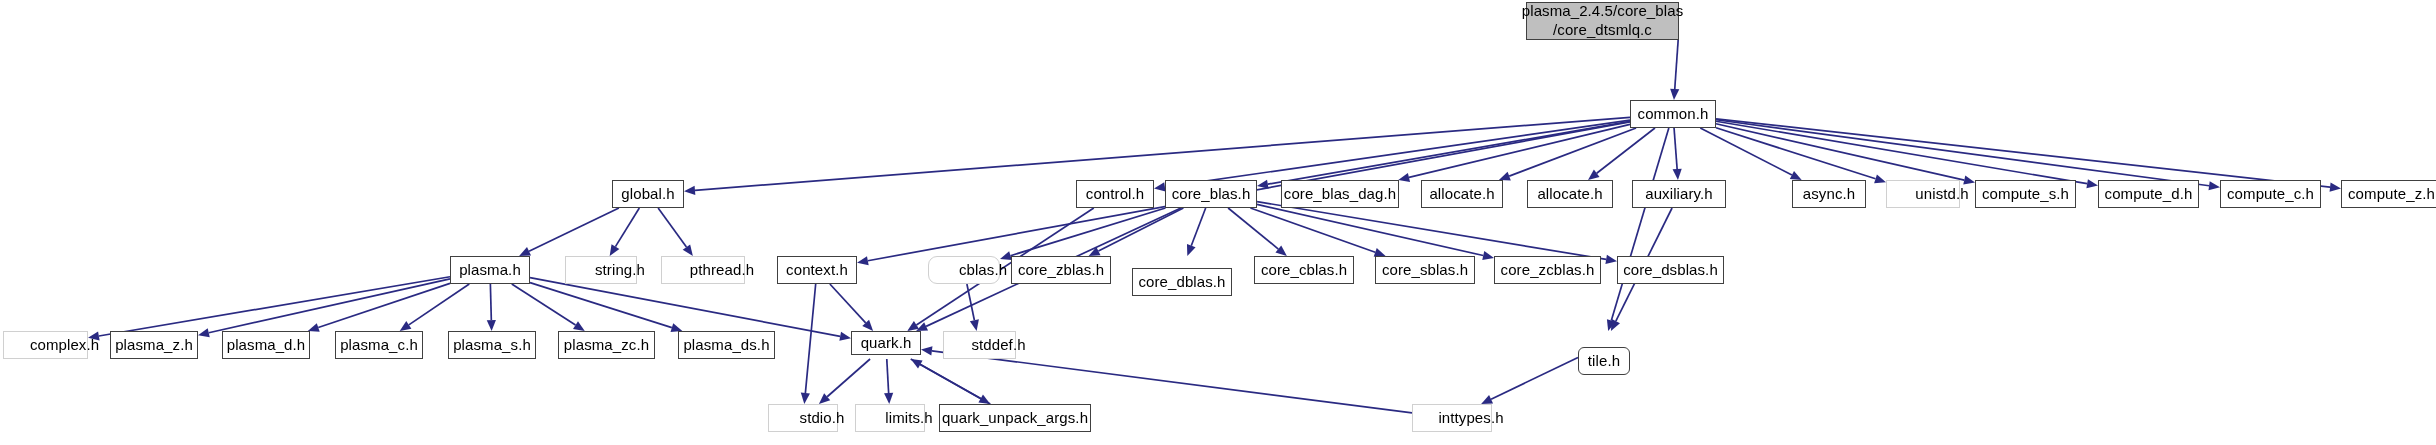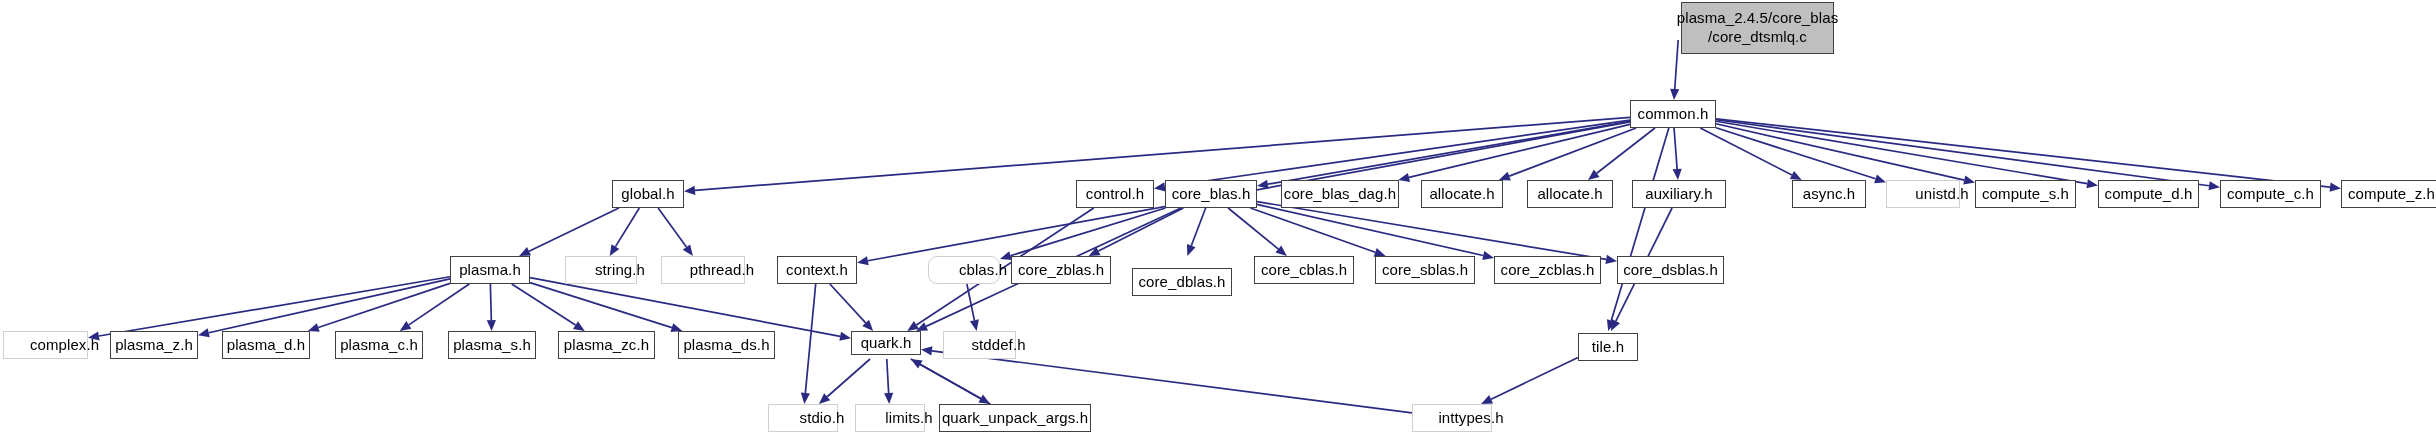--- a/index.html
+++ b/index.html
@@ -243,21 +243,21 @@
       <g>
         <line class="edge-line" x1="1578.00" y1="357.49" x2="1491.07" y2="399.24"></line>
         <polygon class="edge-head" points="1481.15,404.00 1489.07,395.09 1493.06,403.38"></polygon>
       </g>
       <g>
         <line class="edge-line" x1="1672.05" y1="208.00" x2="1615.85" y2="321.15"></line>
         <polygon class="edge-head" points="1610.95,331.00 1611.73,319.10 1619.97,323.19"></polygon>
       </g>
     </svg>
   <div id="nodes-layer">
-      <div class="node root" style="left: 1681px; top: 2px; width: 153px; height: 52px;">plasma_2.4.5/core_blas
+      <div class="node root" style="left: 1526px; top: 2px; width: 153px; height: 38px;">plasma_2.4.5/core_blas
 /core_dtsmlq.c</div>
       <div class="node" style="left: 1630px; top: 100px; width: 86px; height: 28px;">common.h</div>
       <div class="node" style="left: 612px; top: 180px; width: 72px; height: 28px;">global.h</div>
       <div class="node" style="left: 1076px; top: 180px; width: 78px; height: 28px;">control.h</div>
       <div class="node" style="left: 1165px; top: 180px; width: 92px; height: 28px;">core_blas.h</div>
       <div class="node" style="left: 1281px; top: 180px; width: 118px; height: 28px;">core_blas_dag.h</div>
       <div class="node" style="left: 1421px; top: 180px; width: 82px; height: 28px;">allocate.h</div>
       <div class="node" style="left: 1527px; top: 180px; width: 86px; height: 28px;">allocate.h</div>
       <div class="node" style="left: 1632px; top: 180px; width: 94px; height: 28px;">auxiliary.h</div>
       <div class="node" style="left: 1792px; top: 180px; width: 74px; height: 28px;">async.h</div>
@@ -279,19 +279,19 @@
       <div class="node" style="left: 1617px; top: 256px; width: 107px; height: 28px;">core_dsblas.h</div>
       <div class="node sys" style="left: 3px; top: 331px; width: 85px; height: 28px;">complex.h</div>
       <div class="node" style="left: 110px; top: 331px; width: 88px; height: 28px;">plasma_z.h</div>
       <div class="node" style="left: 222px; top: 331px; width: 88px; height: 28px;">plasma_d.h</div>
       <div class="node" style="left: 335px; top: 331px; width: 88px; height: 28px;">plasma_c.h</div>
       <div class="node" style="left: 448px; top: 331px; width: 88px; height: 28px;">plasma_s.h</div>
       <div class="node" style="left: 558px; top: 331px; width: 97px; height: 28px;">plasma_zc.h</div>
       <div class="node" style="left: 678px; top: 331px; width: 97px; height: 28px;">plasma_ds.h</div>
       <div class="node" style="left: 851px; top: 331px; width: 70px; height: 24px;">quark.h</div>
       <div class="node sys" style="left: 943px; top: 331px; width: 73px; height: 28px;">stddef.h</div>
-      <div class="node" style="left: 1578px; top: 333px; width: 60px; height: 28px;">tile.h</div>
+      <div class="node" style="left: 1578px; top: 347px; width: 52px; height: 28px; border-radius: 6px;">tile.h</div>
       <div class="node sys" style="left: 768px; top: 404px; width: 70px; height: 28px;">stdio.h</div>
       <div class="node sys" style="left: 855px; top: 404px; width: 70px; height: 28px;">limits.h</div>
       <div class="node" style="left: 939px; top: 404px; width: 152px; height: 28px;">quark_unpack_args.h</div>
       <div class="node sys" style="left: 1412px; top: 404px; width: 80px; height: 28px;">inttypes.h</div>
     </div>
 </div>
 
 </body></html>

